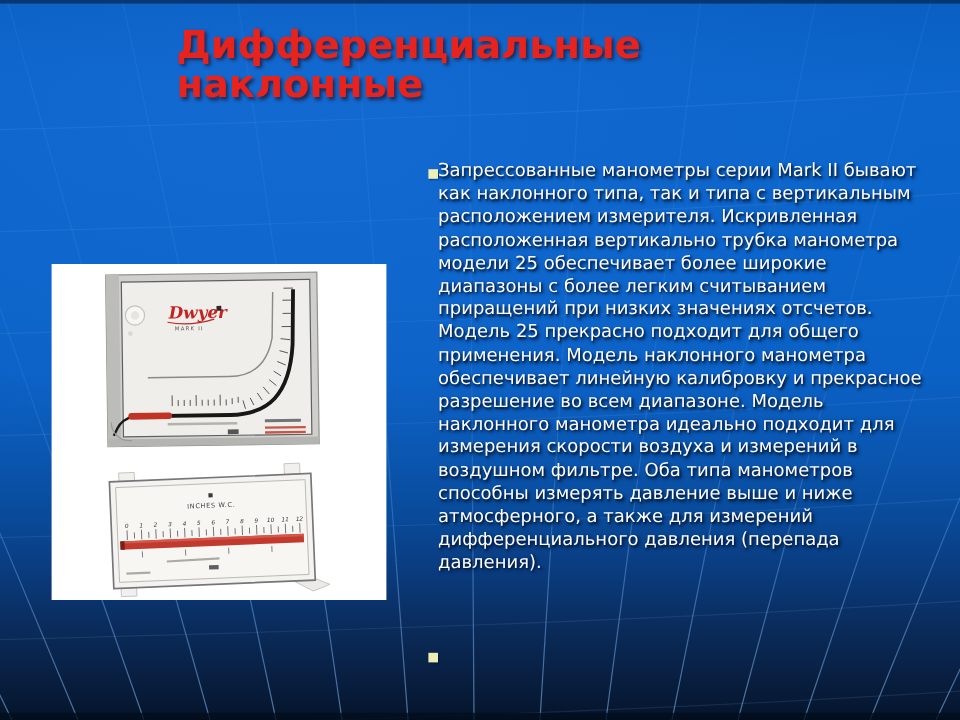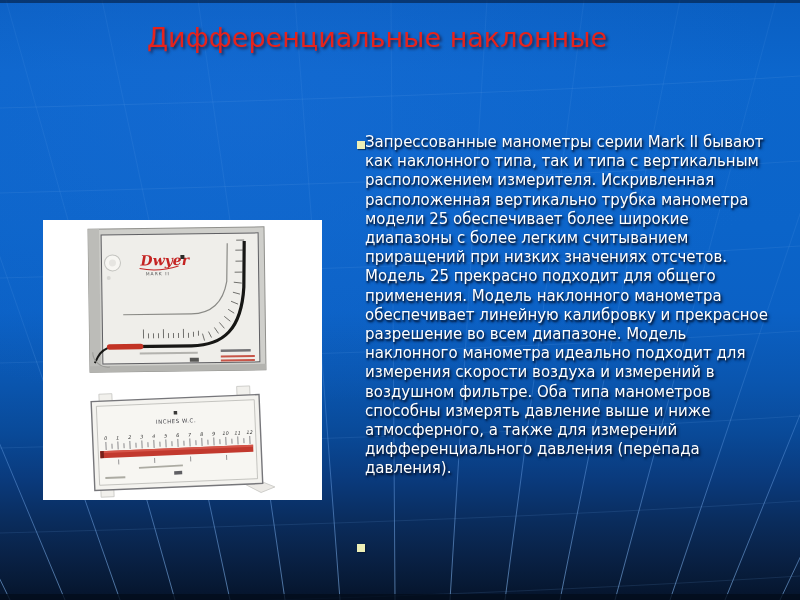--- a/index.html
+++ b/index.html
@@ -18,21 +18,21 @@
     background:rgba(4,20,45,0.55); z-index:3;
   }
   .slide::after { 
     content:""; position:absolute; left:0; bottom:0; width:800px; height:6px;
     background:rgba(3,12,28,0.8); z-index:3;
   }
   .grid-overlay { position:absolute; left:0; top:0; z-index:1; pointer-events:none; }
 
   .title {
     position:absolute; left:147px; top:21px; width:560px; z-index:4;
-    font-size:27px; line-height:33px; font-weight:normal;
+    font-size:32px; line-height:33px; font-weight:bold;
     color:#e6231c;
     text-shadow:2px 2px 3px rgba(35,0,12,0.6);
   }
 
   .bullet-block { position:absolute; left:352px; top:133px; width:450px; z-index:4; }
   .bullet-row { display:flex; align-items:flex-start; }
   .bullet-square {
     flex:0 0 auto; width:8px; height:8px; margin:8px 0 0 5px;
     background:#edefb6; box-shadow:1px 1px 1px rgba(3,20,48,0.6);
   }

